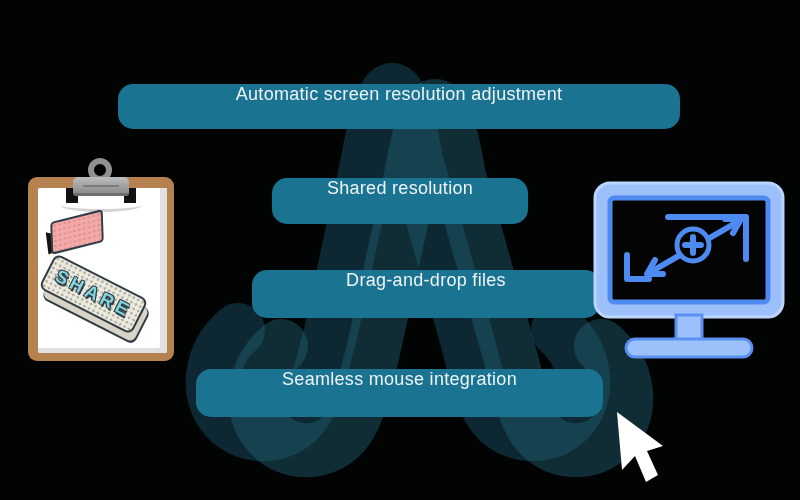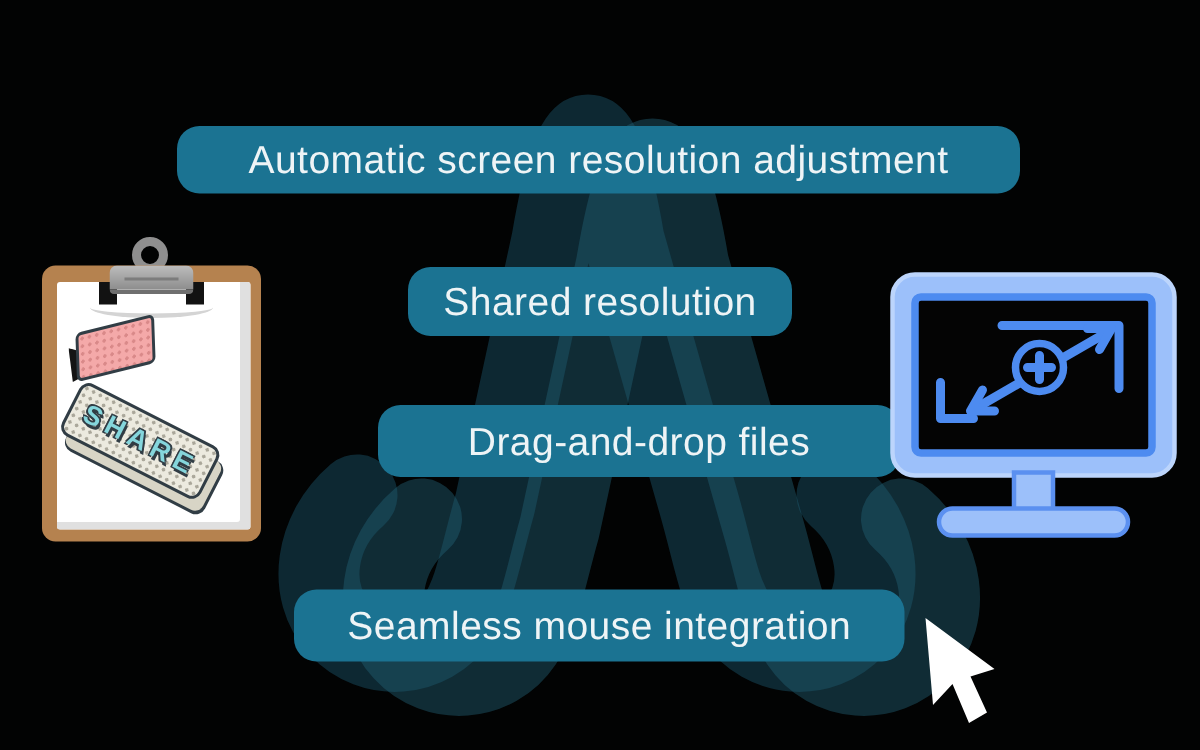--- a/index.html
+++ b/index.html
@@ -14,28 +14,28 @@
   }
   *{margin:0;padding:0;box-sizing:border-box;}
   html,body{background:#111;}
   .stage{
     position:relative;width:800px;height:500px;overflow:hidden;
     background:var(--background);
     font-family:"Liberation Sans","DejaVu Sans",sans-serif;
   }
   .watermark{position:absolute;left:0;top:0;z-index:1;}
   .pill{
-    position:absolute;z-index:3;display:flex;align-items:center;justify-content:center;
+    position:absolute;z-index:3;display:flex;align-items:flex-start;justify-content:center;
     background:var(--pill-bg);border-radius:15px;color:var(--pill-text);
-    font-size:26px;letter-spacing:.3px;white-space:nowrap;
+    font-size:18px;letter-spacing:.3px;white-space:nowrap;
   }
   .pill-1{left:118px;top:84px;width:562px;height:45px;}
   .pill-2{left:272px;top:178px;width:256px;height:46px;}
   .pill-3{left:252px;top:270px;width:348px;height:48px;}
-  .pill-4{left:196px;top:369px;width:407px;height:48px;margin-top:24px;}
+  .pill-4{left:196px;top:369px;width:407px;height:48px;}
 
   
   .clipboard{position:absolute;left:28px;top:158px;width:150px;height:206px;z-index:4;}
   .clip-ring{position:absolute;left:60px;top:0;width:24px;height:24px;border:6px solid #8f8f8f;border-radius:50%;}
   .board{position:absolute;left:0;top:19px;width:146px;height:184px;background:var(--board-brown);border-radius:9px;}
   .paper{position:absolute;left:10px;top:30px;width:129px;height:165px;background:var(--paper-white);border-radius:2px;
          box-shadow:inset -7px -5px 0 var(--paper-edge);}
   .clamp{position:absolute;top:30px;width:12px;height:15px;background:#121212;}
   .clamp.left{left:38px;} .clamp.right{left:96px;}
   .clip-body{position:absolute;left:45px;top:19px;width:56px;height:19px;

